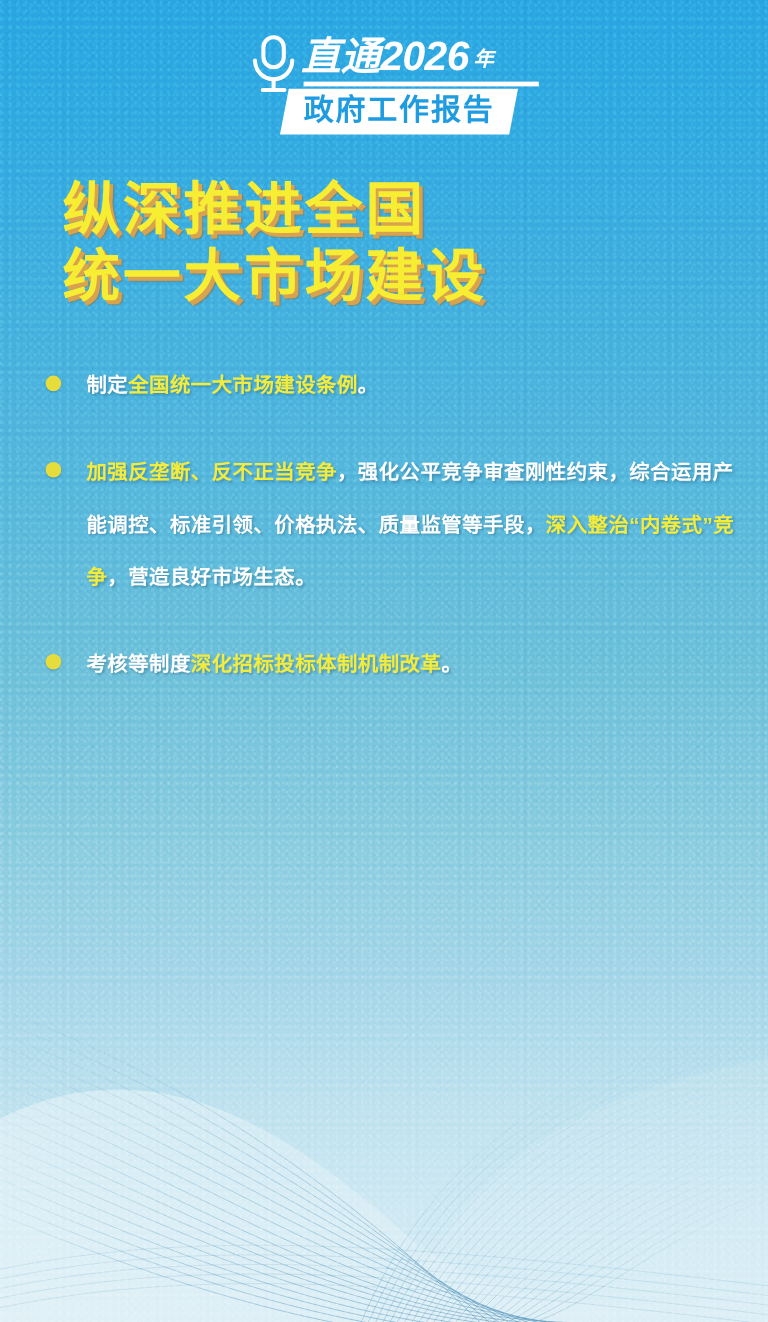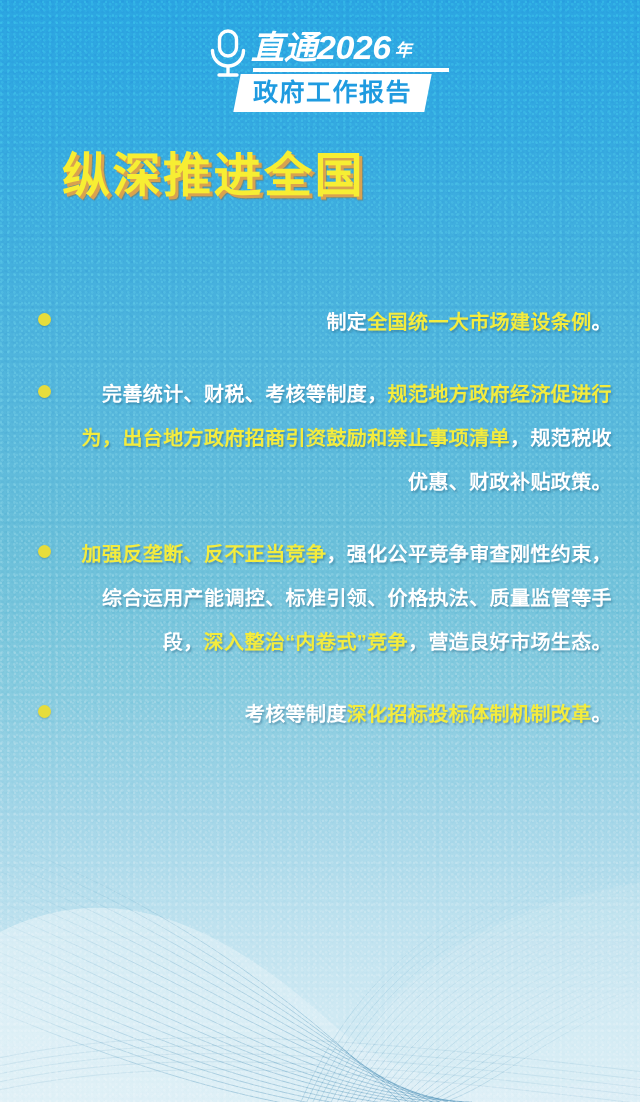--- a/index.html
+++ b/index.html
@@ -111,21 +111,21 @@
     font-weight:bold;
     color:#1f9be0;
     letter-spacing:1.5px;
     line-height:29px;
     white-space:nowrap;
   }
 
   
   #title {
     position:absolute;
-    left:62px; top:148px;
+    left:52px; top:148px;
     width:520px;
   }
   #title .tline {
     font-size:48px;
     font-weight:bold;
     line-height:56px;
     color:#f7ee33;
     letter-spacing:2.5px;
     white-space:nowrap;
     text-shadow:
@@ -148,27 +148,26 @@
 
   .dot {
     position:absolute;
     left:4px; top:13px;
     width:13px; height:13px;
     border-radius:50%;
     background:#e6dd3c;
     box-shadow:0 1px 2px rgba(0,60,90,.25);
   }
   .body {
-    font-size:20px;
+    font-size:17px;
     font-weight:bold;
     line-height:44px;
     letter-spacing:.4px;
     color:#ffffff;
     text-shadow:1.5px 1.5px 2px rgba(30,90,125,.42);
-    text-align:right;
   }
   .body .hl { color:#f4ec3d; }
 </style>
 </head>
 <body>
 
 <div id="poster">
 
   <svg id="waves" viewBox="0 0 640 290" preserveAspectRatio="none" aria-hidden="true">
     <defs>
@@ -266,33 +265,30 @@
       <div class="logo-rule"></div>
 
       <div id="badge">
         <span>政府工作报告</span>
       </div>
     </div>
   </div>
 
   <div id="title">
     <div class="tline">纵深推进全国</div>
+    <div class="tline">统一大市场建设</div>
   </div>
 
   <div id="list">
       <div class="item">
         <span class="dot"></span>
         <div class="body"><span>制定</span><span class="hl">全国统一大市场建设条例</span><span>。</span></div>
       </div>
       <div class="item">
         <span class="dot"></span>
-        <div class="body"><span>完善统计、财税、考核等制度，</span><span class="hl">规范地方政府经济促进行为，出台地方政府招商引资鼓励和禁止事项清单</span><span>，规范税收优惠、财政补贴政策。</span></div>
-      </div>
-      <div class="item">
-        <span class="dot"></span>
         <div class="body"><span class="hl">加强反垄断、反不正当竞争</span><span>，强化公平竞争审查刚性约束，综合运用产能调控、标准引领、价格执法、质量监管等手段，</span><span class="hl">深入整治“内卷式”竞争</span><span>，营造良好市场生态。</span></div>
       </div>
       <div class="item">
         <span class="dot"></span>
         <div class="body"><span>考核等制度</span><span class="hl">深化招标投标体制机制改革</span><span>。</span></div>
       </div>
     </div>
 
 </div>
 

